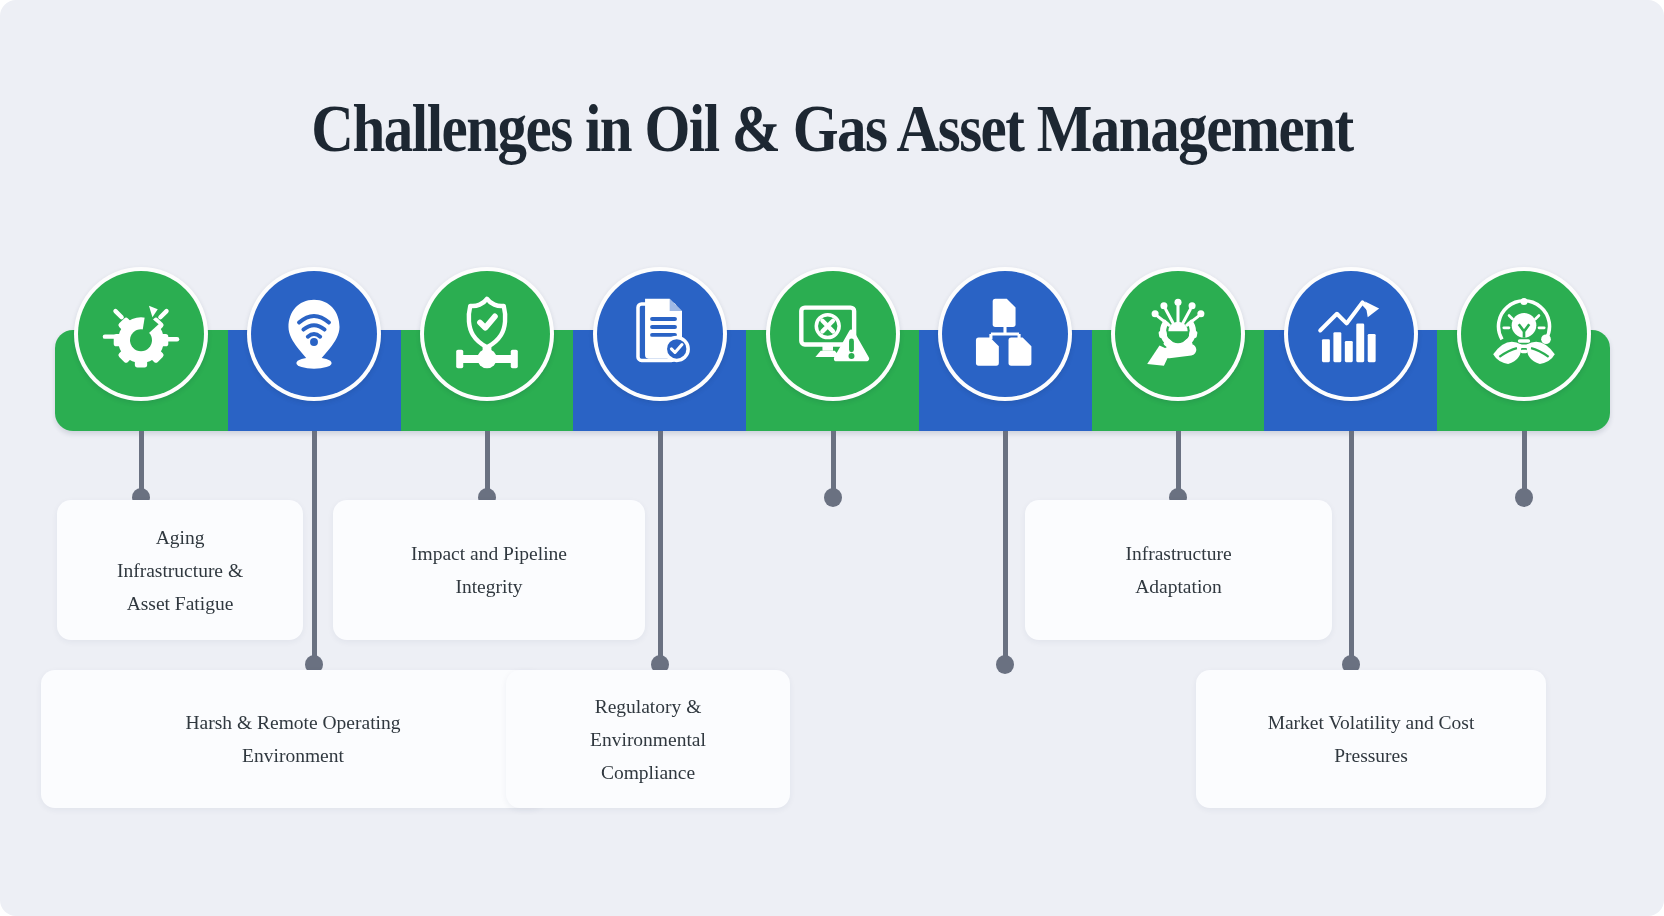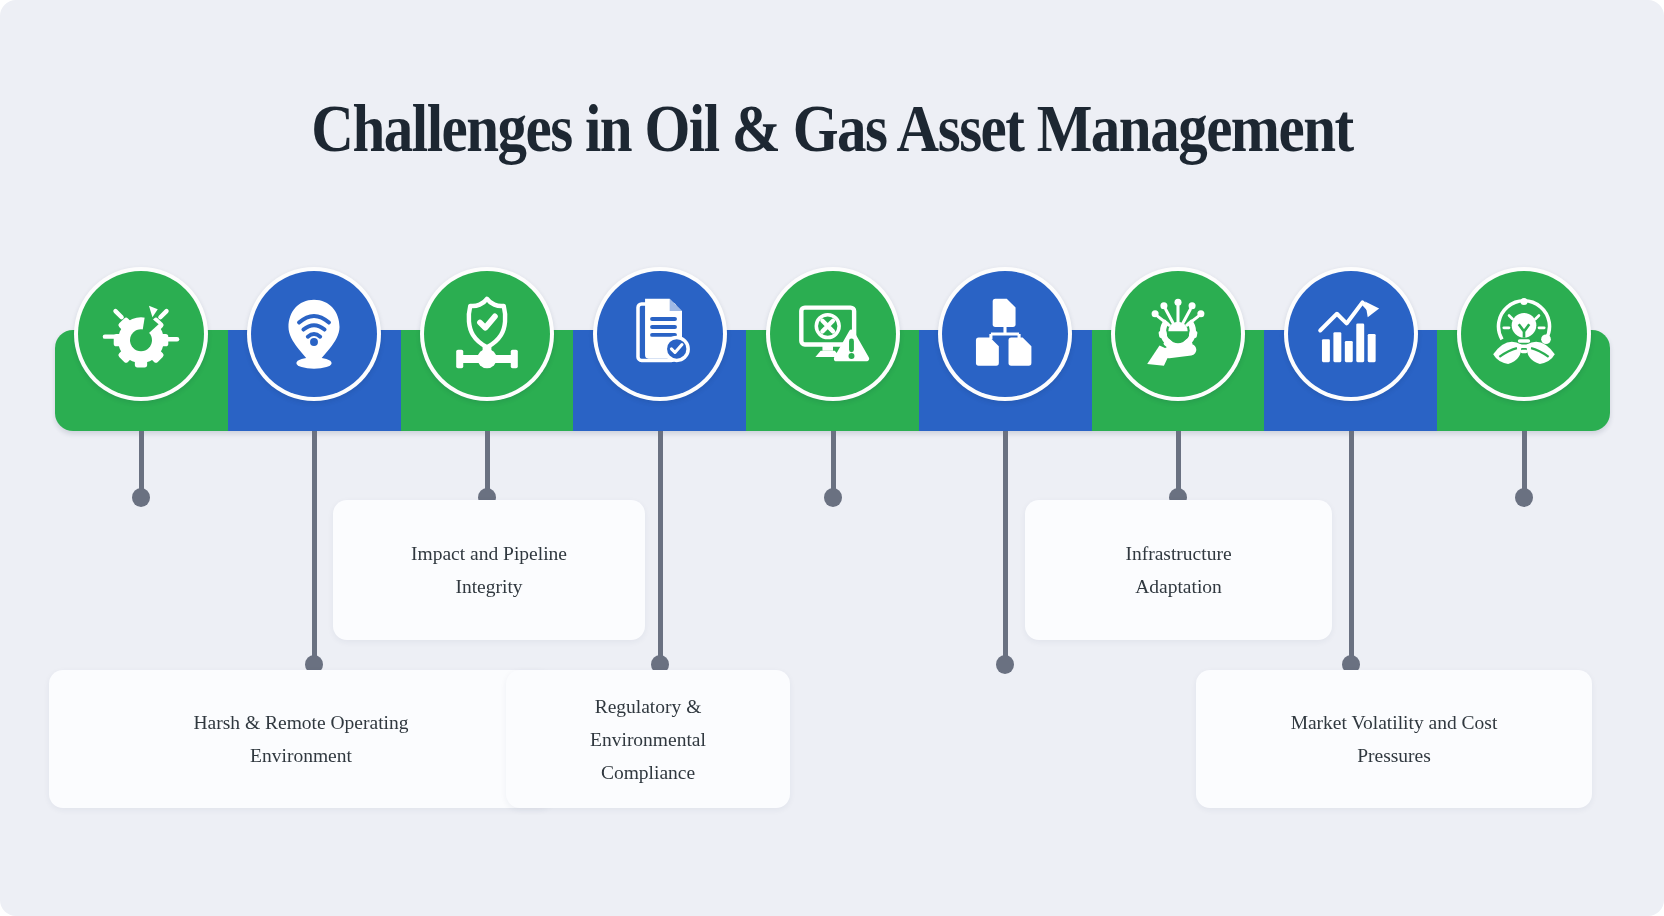--- a/index.html
+++ b/index.html
@@ -264,35 +264,40 @@
   <div class="dot" style="left:132px;top:488px"></div>
   <div class="dot" style="left:305px;top:655px"></div>
   <div class="dot" style="left:478px;top:488px"></div>
   <div class="dot" style="left:651px;top:655px"></div>
   <div class="dot" style="left:824px;top:488px"></div>
   <div class="dot" style="left:996px;top:655px"></div>
   <div class="dot" style="left:1169px;top:488px"></div>
   <div class="dot" style="left:1342px;top:655px"></div>
   <div class="dot" style="left:1515px;top:488px"></div>
 
-  <div class="card bottom" style="left:49px;width:504px">
+  <div class="card top" style="left:57px;width:246px">
+    <div class="card-label">Aging
+Infrastructure &amp;
+Asset Fatigue</div>
+  </div>
+  <div class="card bottom" style="left:41px;width:504px">
     <div class="card-label">Harsh &amp; Remote Operating
 Environment</div>
   </div>
   <div class="card top" style="left:333px;width:312px">
     <div class="card-label">Impact and Pipeline
 Integrity</div>
   </div>
   <div class="card bottom" style="left:506px;width:284px">
     <div class="card-label">Regulatory &amp;
 Environmental
 Compliance</div>
   </div>
   <div class="card top" style="left:1025px;width:307px">
     <div class="card-label">Infrastructure
 Adaptation</div>
   </div>
-  <div class="card bottom" style="left:1196px;width:396px">
+  <div class="card bottom" style="left:1196px;width:350px">
     <div class="card-label">Market Volatility and Cost
 Pressures</div>
   </div>
 
 </div>
 
 </body></html>

